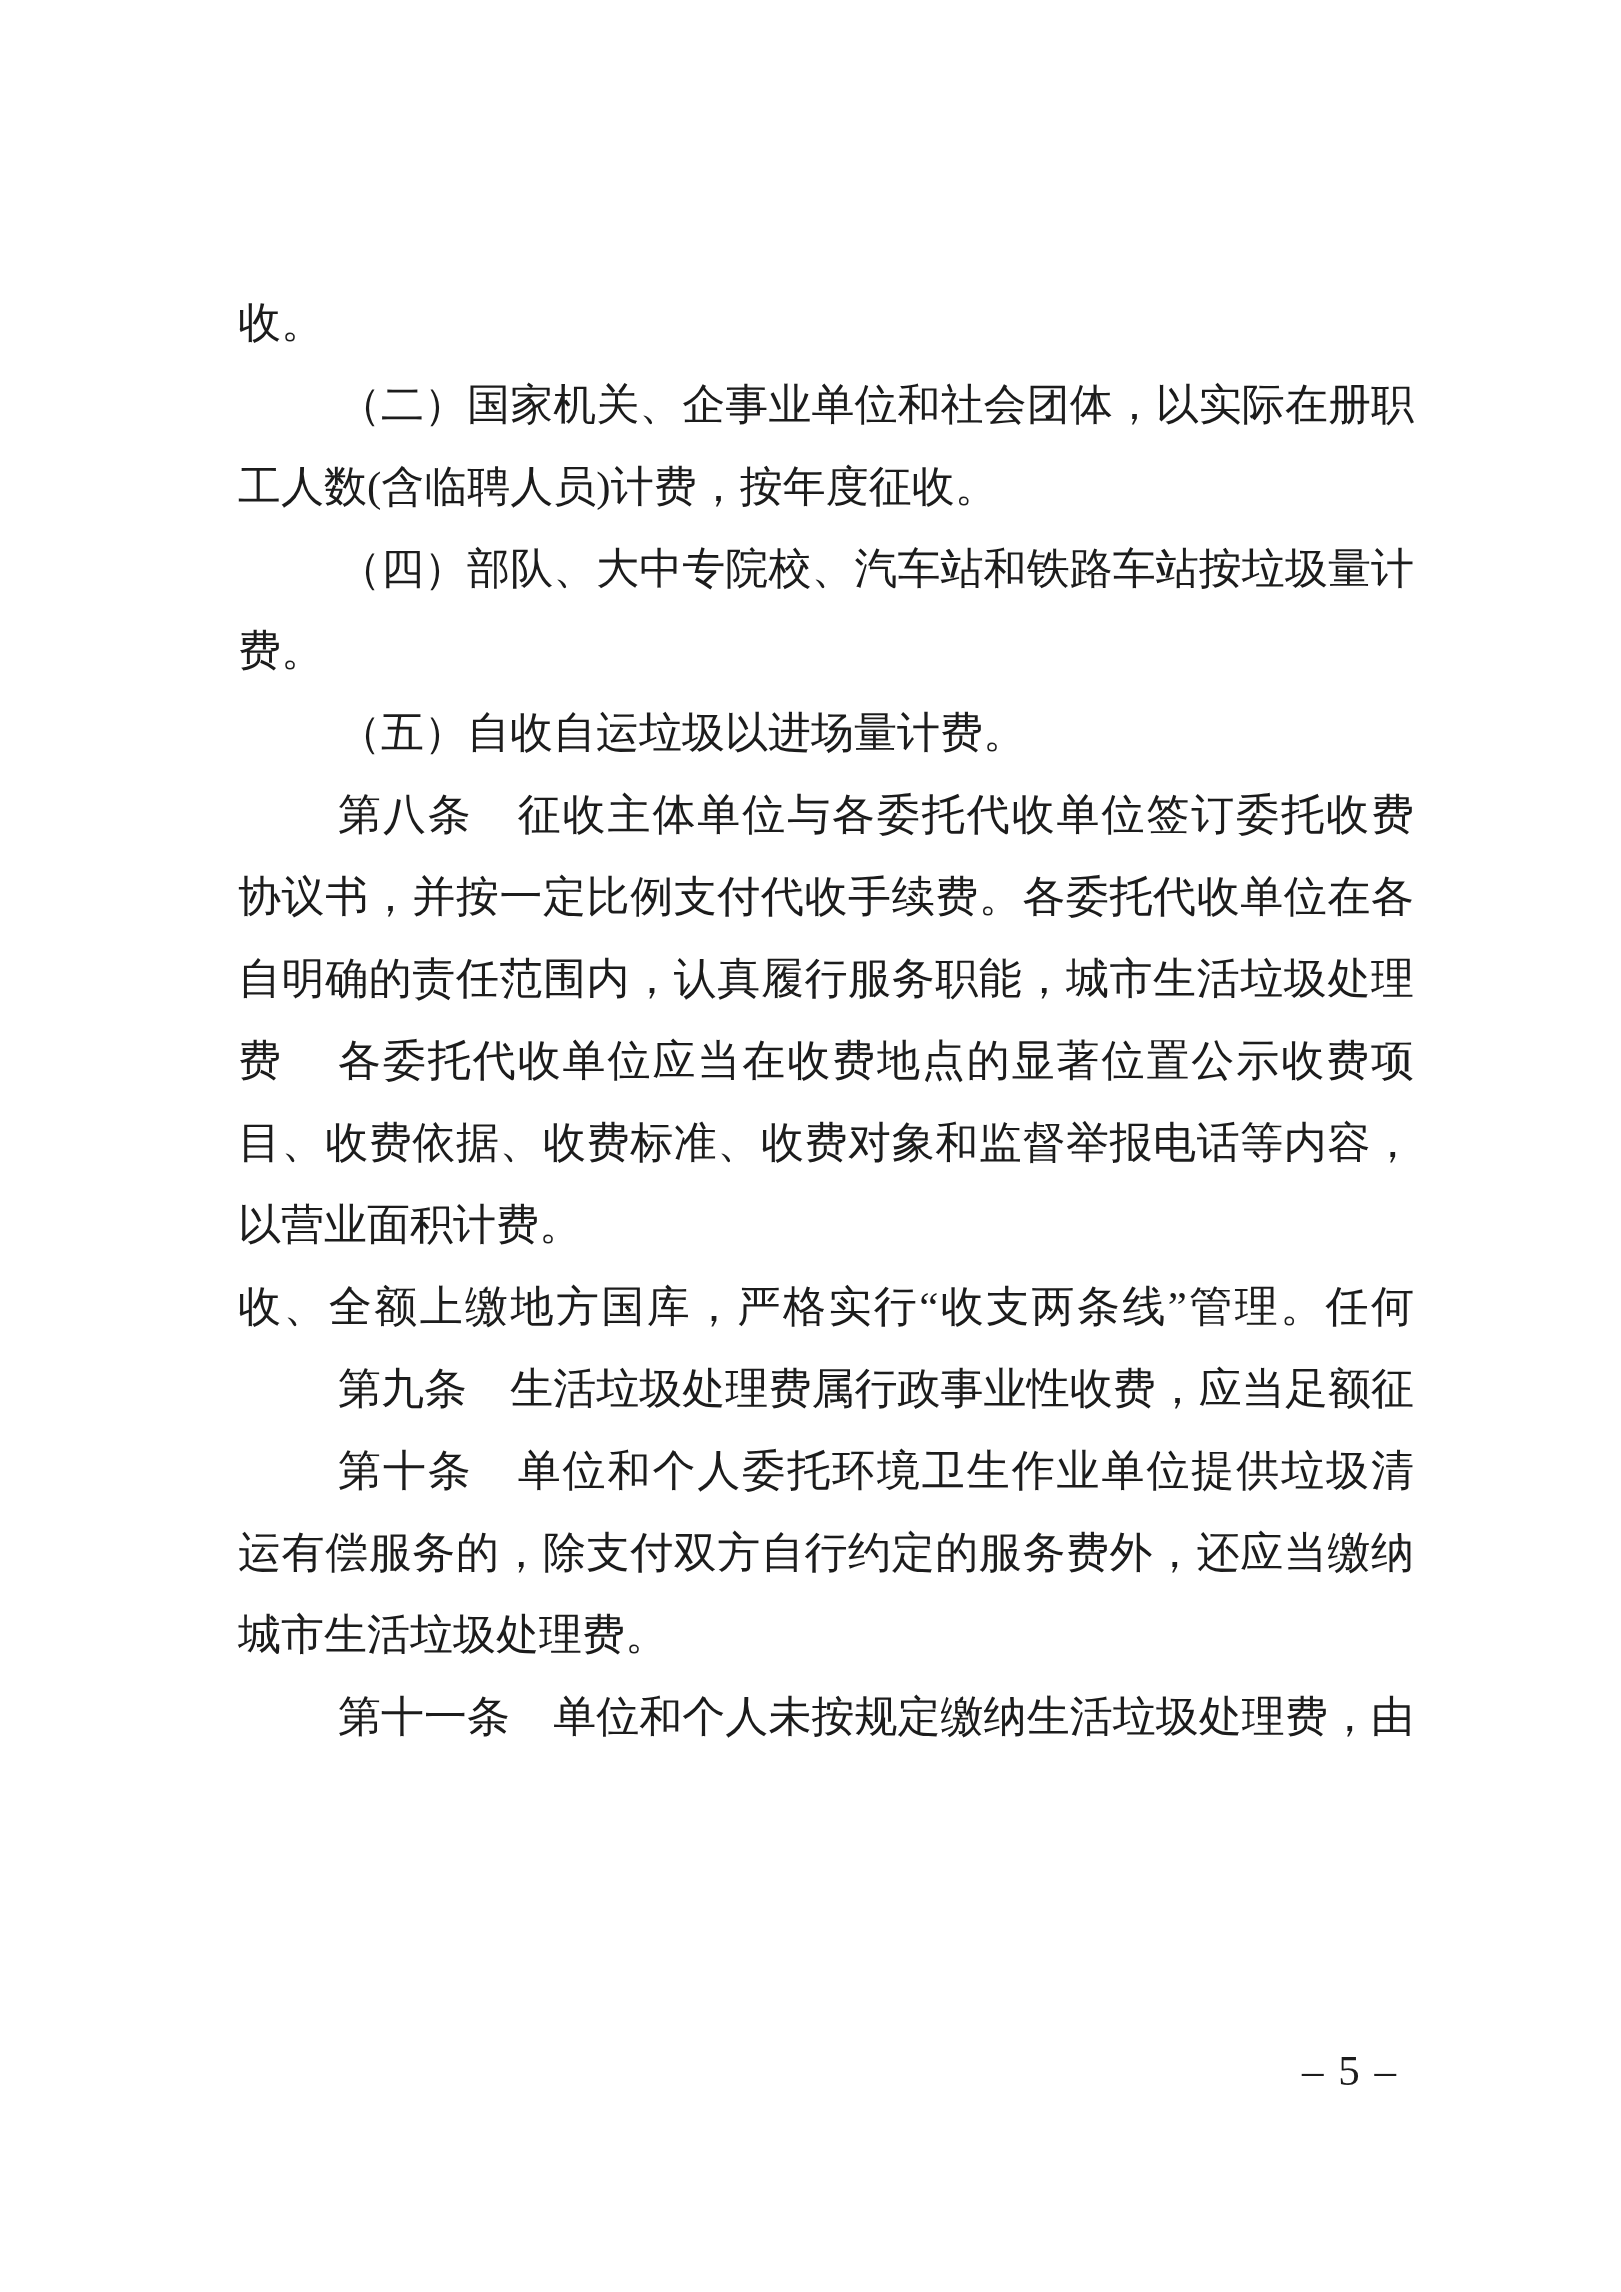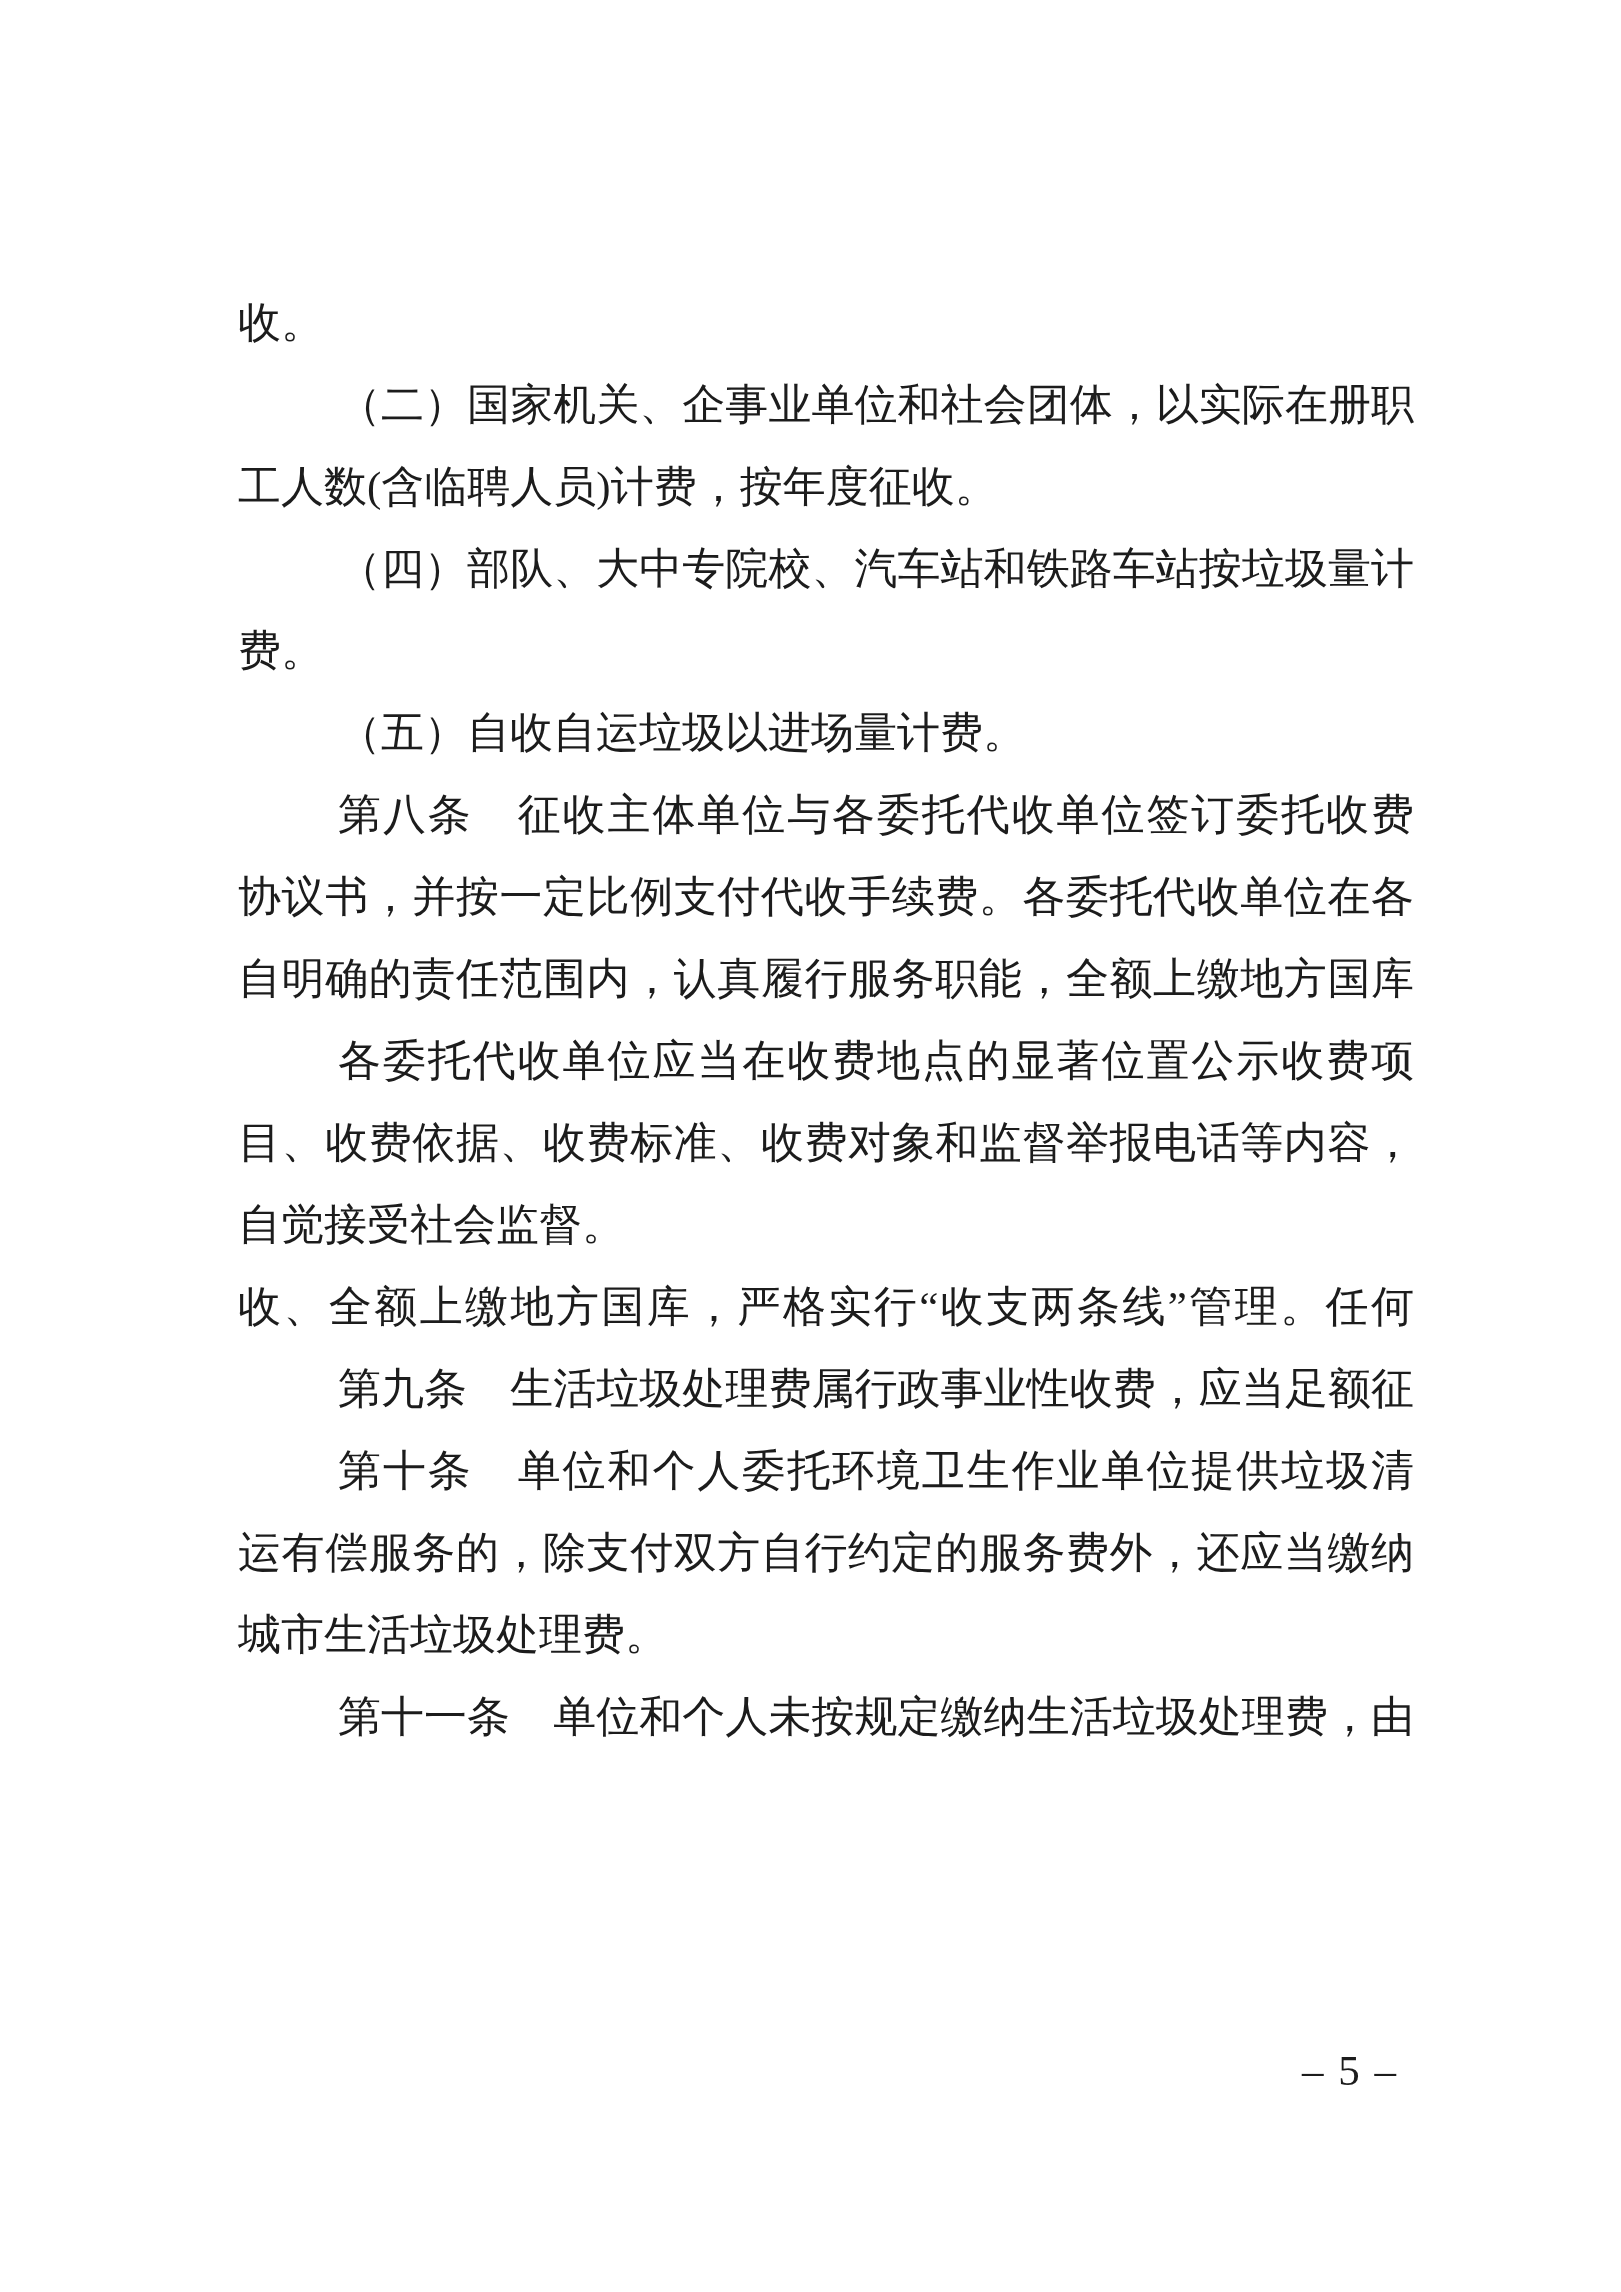--- a/index.html
+++ b/index.html
@@ -57,24 +57,24 @@
 <div class="page" style="--page-bg: #ffffff; --text-color: #1c1c1c;">
   <div class="text-block">
       <div class="line">收。</div>
       <div class="line indent full">（二）国家机关、企事业单位和社会团体，以实际在册职</div>
       <div class="line">工人数(含临聘人员)计费，按年度征收。</div>
       <div class="line indent full">（四）部队、大中专院校、汽车站和铁路车站按垃圾量计</div>
       <div class="line">费。</div>
       <div class="line indent">（五）自收自运垃圾以进场量计费。</div>
       <div class="line indent full">第八条　征收主体单位与各委托代收单位签订委托收费</div>
       <div class="line full">协议书，并按一定比例支付代收手续费。各委托代收单位在各</div>
-      <div class="line full">自明确的责任范围内，认真履行服务职能，全额上缴地方国库</div>
+      <div class="line full">自明确的责任范围内，认真履行服务职能，城市生活垃圾处理费</div>
       <div class="line indent full">各委托代收单位应当在收费地点的显著位置公示收费项</div>
       <div class="line full">目、收费依据、收费标准、收费对象和监督举报电话等内容，</div>
-      <div class="line">自觉接受社会监督。</div>
+      <div class="line">以营业面积计费。</div>
       <div class="line full">收、全额上缴地方国库，严格实行“收支两条线”管理。任何</div>
       <div class="line indent full">第九条　生活垃圾处理费属行政事业性收费，应当足额征</div>
       <div class="line indent full">第十条　单位和个人委托环境卫生作业单位提供垃圾清</div>
       <div class="line full">运有偿服务的，除支付双方自行约定的服务费外，还应当缴纳</div>
       <div class="line">城市生活垃圾处理费。</div>
       <div class="line indent full">第十一条　单位和个人未按规定缴纳生活垃圾处理费，由</div>
     </div>
   <div class="page-number">– 5 –</div>
 </div>
 

